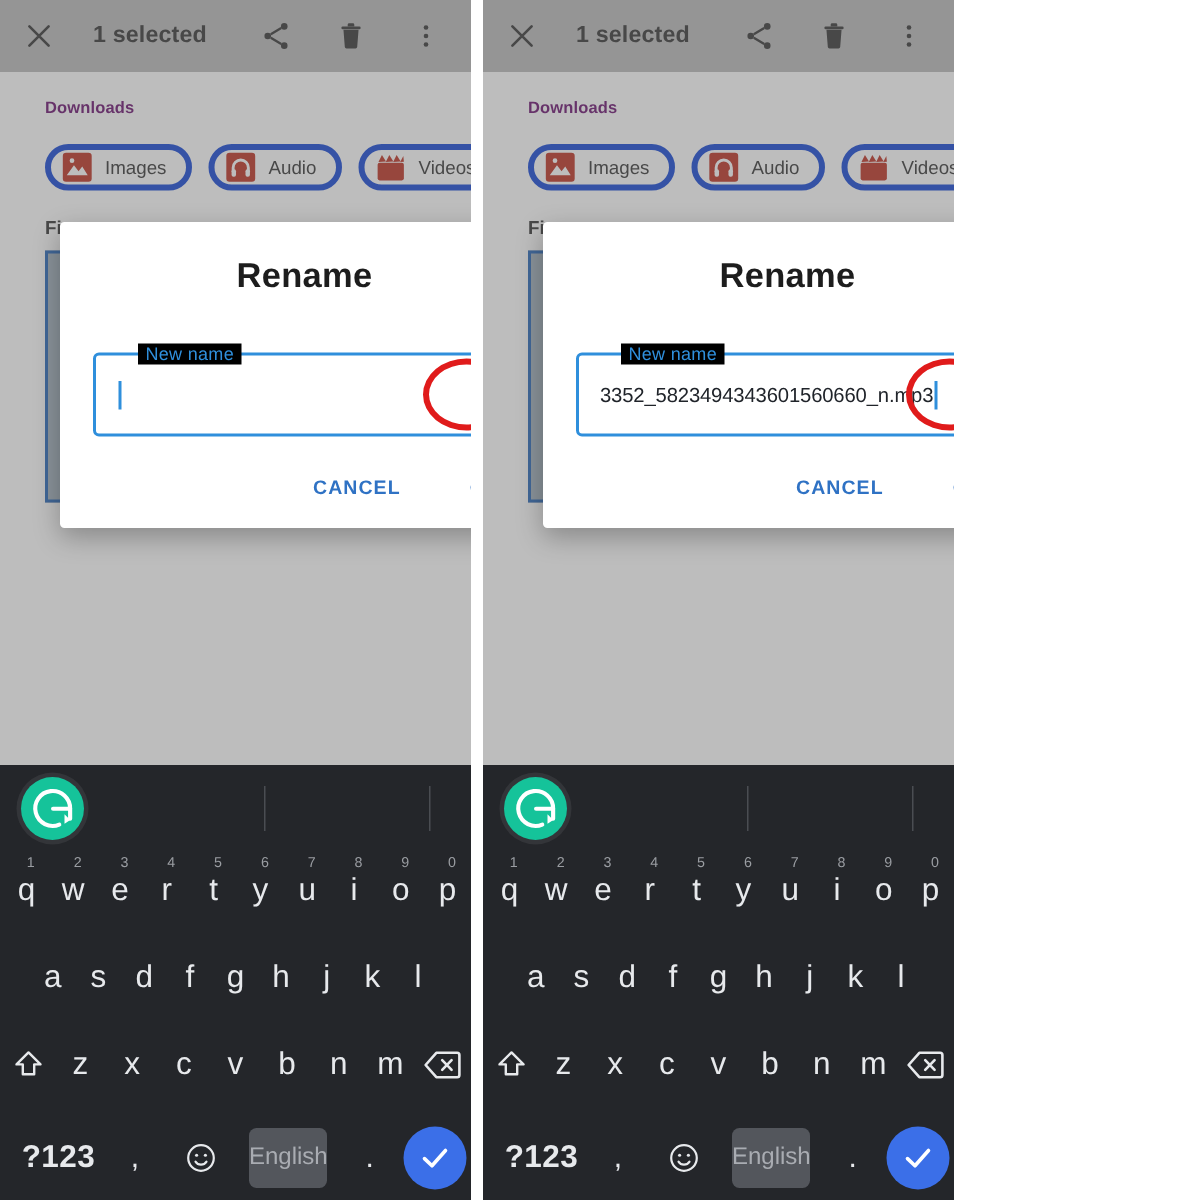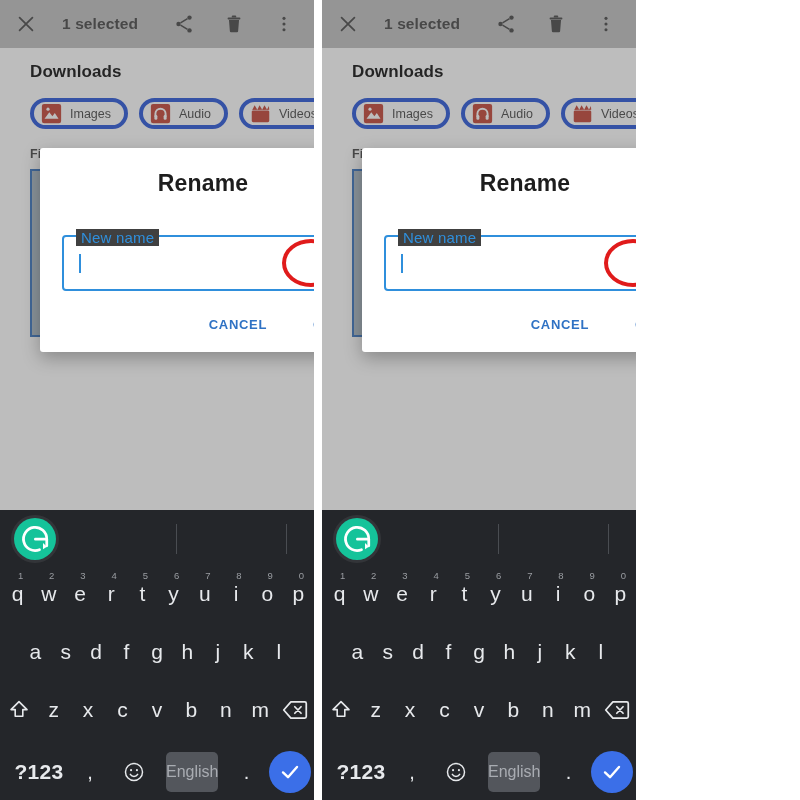--- a/index.html
+++ b/index.html
@@ -45,21 +45,21 @@
     flex: none;
   }
   .appbar-title {
     font-size: 15.5px; font-weight: 600; color: #3c3c3c;
     margin-left: 22px; letter-spacing: .1px;
     flex: 1;
   }
   .appbar-actions { display: flex; align-items: center; gap: 22px; margin-right: 4px; }
 
   .crumbs { padding: 14px 16px 6px 30px; }
-  .crumb { color: #000000; font-size: 17px; font-weight: 700; letter-spacing: .1px; }
+  .crumb { color: #701a75; font-size: 11px; font-weight: 700; letter-spacing: .1px; }
 
   .chips {
     display: flex; gap: 11px; padding: 10px 0 10px 30px;
     align-items: center;
   }
   .chip {
     height: 31px; border: 4px solid #1d4ed8; border-radius: 16px;
     display: flex; align-items: center; gap: 8px;
     padding: 0 13px 0 7px;
     flex: none; background: transparent;
@@ -114,24 +114,24 @@
     position: relative;
     border: 2px solid #2f8fdc;
     border-radius: 4px;
     height: 56px;
     display: flex; align-items: center;
     padding: 0 14px;
     margin: 0 2px;
   }
   .field-label {
     position: absolute;
-    top: -8px; left: 12px;
-    background: #404040;
+    top: -8px; left: 28px;
+    background: #000000;
     padding: 0 5px;
-    font-size: 15px;
+    font-size: 12px;
     color: #2f8fdc;
     letter-spacing: .2px;
   }
   .field-value {
     font-size: 13.5px; color: #20242a;
     white-space: nowrap; overflow: hidden;
     letter-spacing: -.1px;
   }
   .caret {
     width: 2px; height: 19px; background: #2f8fdc;
@@ -539,20 +539,21 @@
                 <path d="M13.1 2.4 L19.5 8.6 h-6.4z" fill="#f0f0f0"></path>
               </svg></span>
           </div>
         </div>
       </div>
       <div class="app-scrim"></div>
       <div class="dialog">
         <div class="dialog-title">Rename</div>
         <div class="field">
           <span class="field-label">New name</span>
+          <span class="field-value">3352_5823494343601560660_n.mp3</span>
           <span class="caret"></span>
           <div class="annot-circle"></div>
         </div>
         <div class="dialog-actions">
           <button class="dlg-btn">CANCEL</button>
           <button class="dlg-btn">OK</button>
         </div>
       </div>
       <div class="keyboard">
         <div class="kb-suggest">

